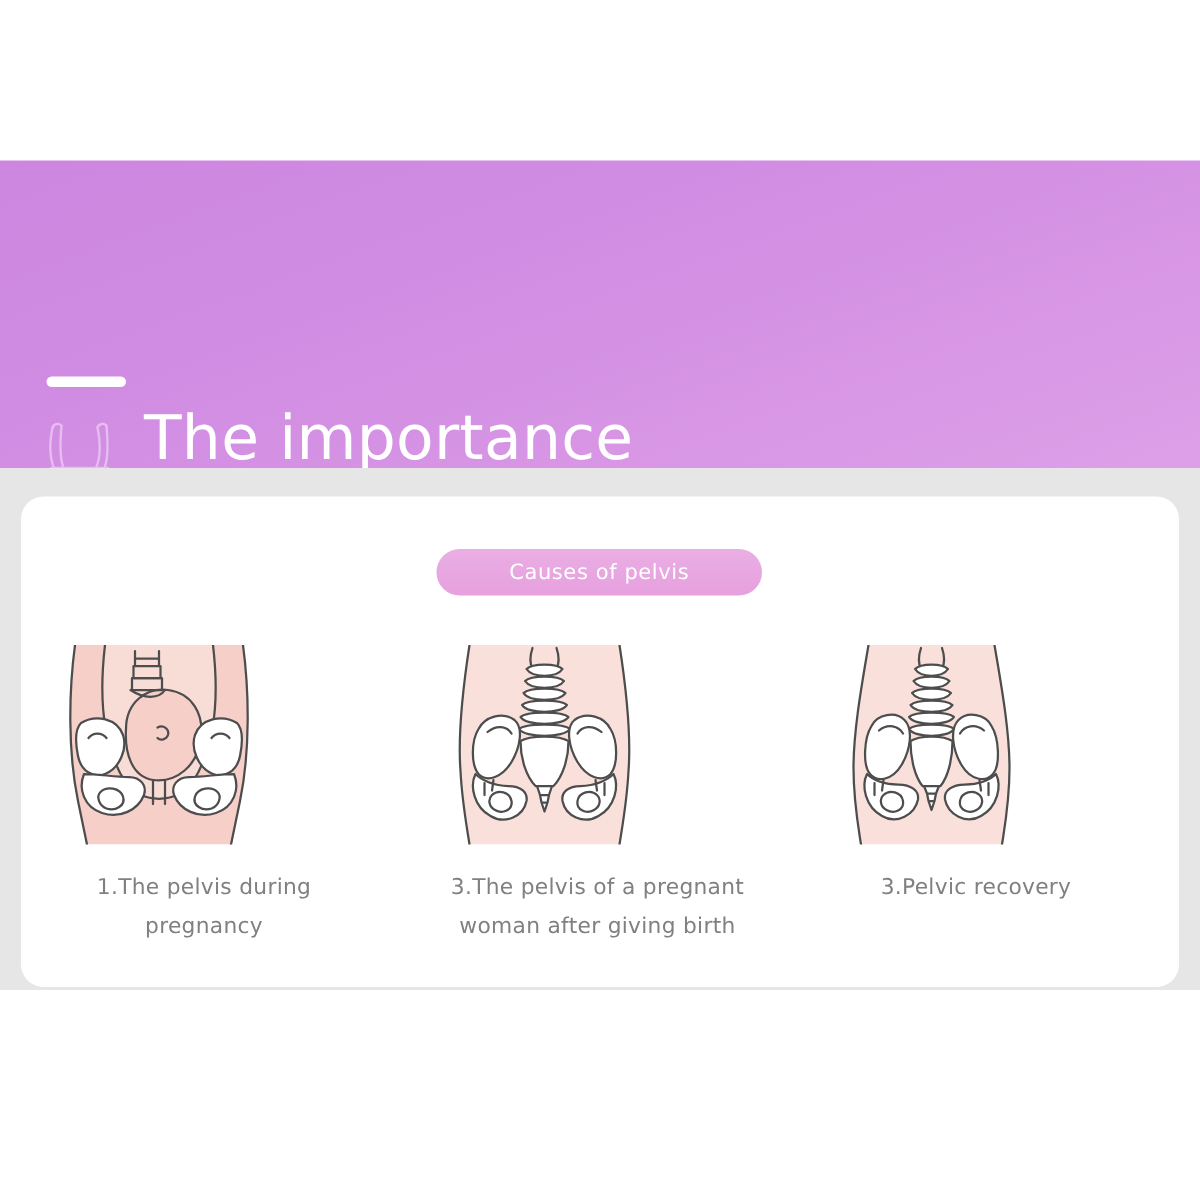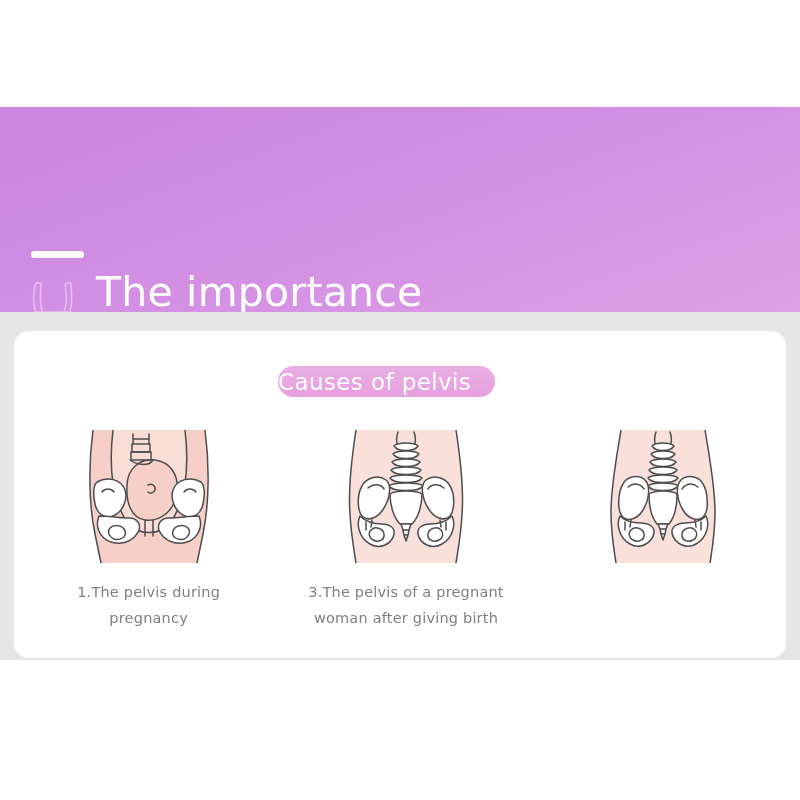--- a/index.html
+++ b/index.html
@@ -82,51 +82,50 @@
     top: 331px;
     width: 772px;
     height: 327px;
     background: #ffffff;
     border-radius: 15px;
   }
 
   
   .badge {
     position: absolute;
-    left: 278px;
+    left: 291px;
     top: 366px;
     width: 217px;
     height: 31px;
     border-radius: 16px;
     background: #e9a8e2;
     background: linear-gradient(180deg, #eaaee4 0%, #e6a0de 100%);
     display: flex;
     align-items: center;
-    justify-content: flex-start;
+    justify-content: center;
     color: #ffffff;
-    font-size: 23px;
+    font-size: 14px;
     letter-spacing: 0.4px;
     font-family: "DejaVu Sans", sans-serif;
     box-sizing: border-box;
   }
 
   
   .figures {
     position: absolute;
     left: 14px;
     top: 430px;
     width: 772px;
     height: 200px;
     display: flex;
   }
   .figure {
     flex: 1 1 0;
     display: flex;
     flex-direction: column;
-    align-items: center;
     margin-left: 12px;
   }
   .figure-art {
     width: 160px;
     height: 133px;
   }
   .figure-art svg {
     display: block;
     width: 100%;
     height: 100%;
@@ -311,16 +310,17 @@
           <path d="M48 100 C52 96, 60 98, 61 104 C62 110, 55 113, 50 110 C46 108, 45 103, 48 100 Z" fill="#ffffff" stroke="#4d4d4d"></path>
 
           <path d="M123 86 C127 94, 124 108, 113 114 C103 120, 91 113, 89 103 C88 97, 94 93, 102 93
                    C112 93, 119 90, 123 86 Z" fill="#ffffff" stroke="#4d4d4d"></path>
           <path d="M112 100 C108 96, 100 98, 99 104 C98 110, 105 113, 110 110 C114 108, 115 103, 112 100 Z" fill="#ffffff" stroke="#4d4d4d"></path>
 
           <path d="M42 92 L42 100 M48 90 L47 97"></path>
           <path d="M118 92 L118 100 M112 90 L113 97"></path>
         </svg>
       </div>
+      <div class="figure-caption">3.Pelvic recovery</div>
     </div>
 
   </div>
 </div>
 
 </body></html>

